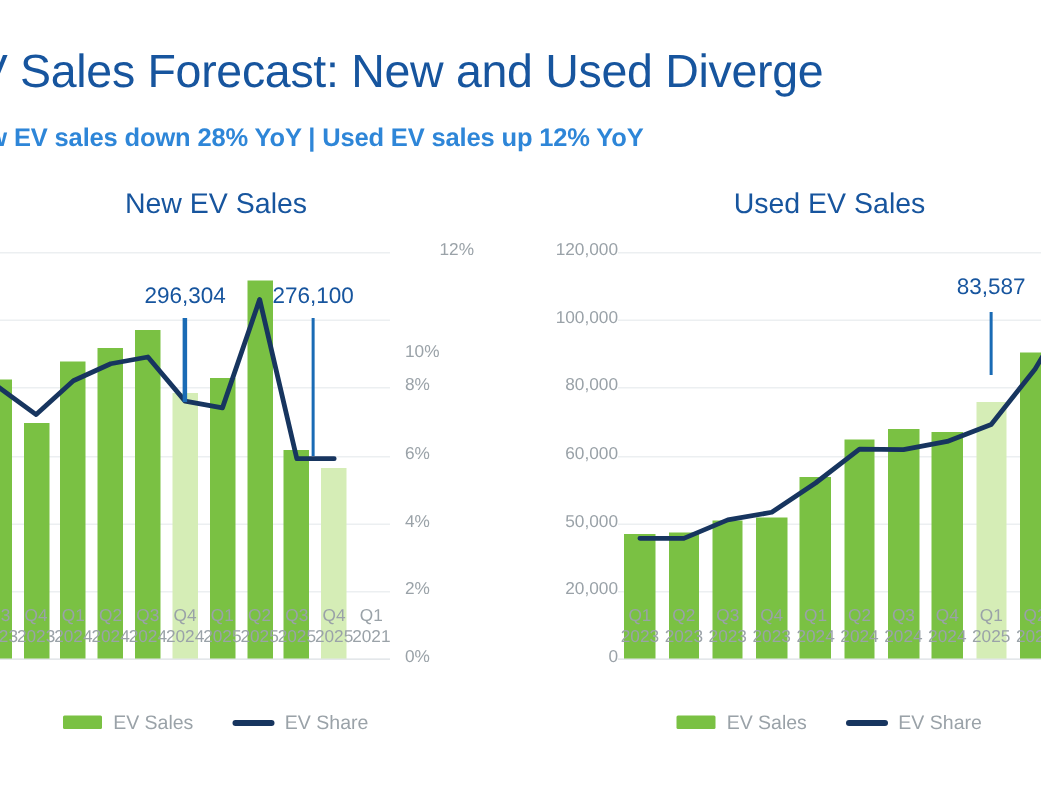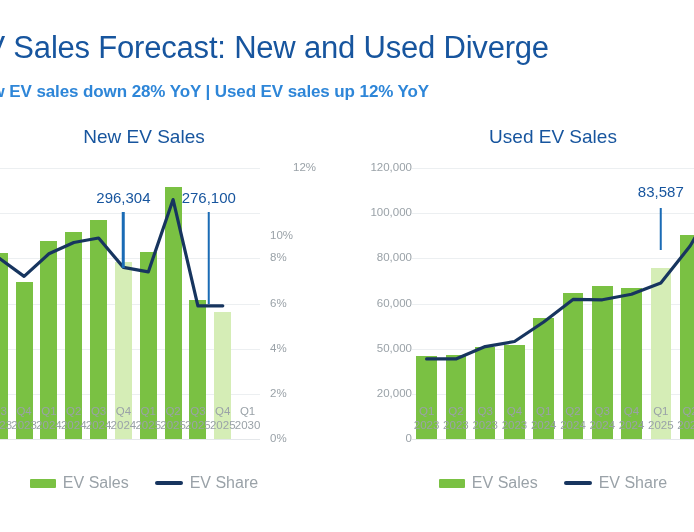--- a/index.html
+++ b/index.html
@@ -175,21 +175,21 @@
     background: #7ac143;
     border-radius: 1px;
   }
   .legend-swatch-line {
     width: 28px;
     height: 4px;
     background: #17355f;
     border-radius: 2px;
   }
   .legend-text {
-    font-size: 16px;
+    font-size: 13px;
     color: #9aa2a8;
     white-space: nowrap;
   }
 </style>
 </head>
 <body>
 
 <div id="header">
   <div id="title">EV Sales Forecast: New and Used Diverge</div>
   <div id="subtitle">New EV sales down 28% YoY | Used EV sales up 12% YoY</div>
@@ -277,21 +277,21 @@
       <div class="xlabel" style="left: 259.917px; top: 6px;">
         <span>Q3</span>
         <span>2025</span>
       </div>
       <div class="xlabel" style="left: 284.75px; top: 6px;">
         <span>Q4</span>
         <span>2025</span>
       </div>
       <div class="xlabel" style="left: 309.583px; top: 6px;">
         <span>Q1</span>
-        <span>2030</span>
+        <span>2021</span>
       </div>
     </div>
 
   <div class="legend">
     <div class="legend-item">
       <span class="legend-swatch-bar"></span>
       <span class="legend-text">EV Sales</span>
     </div>
     <div class="legend-item">
       <span class="legend-swatch-line"></span>

